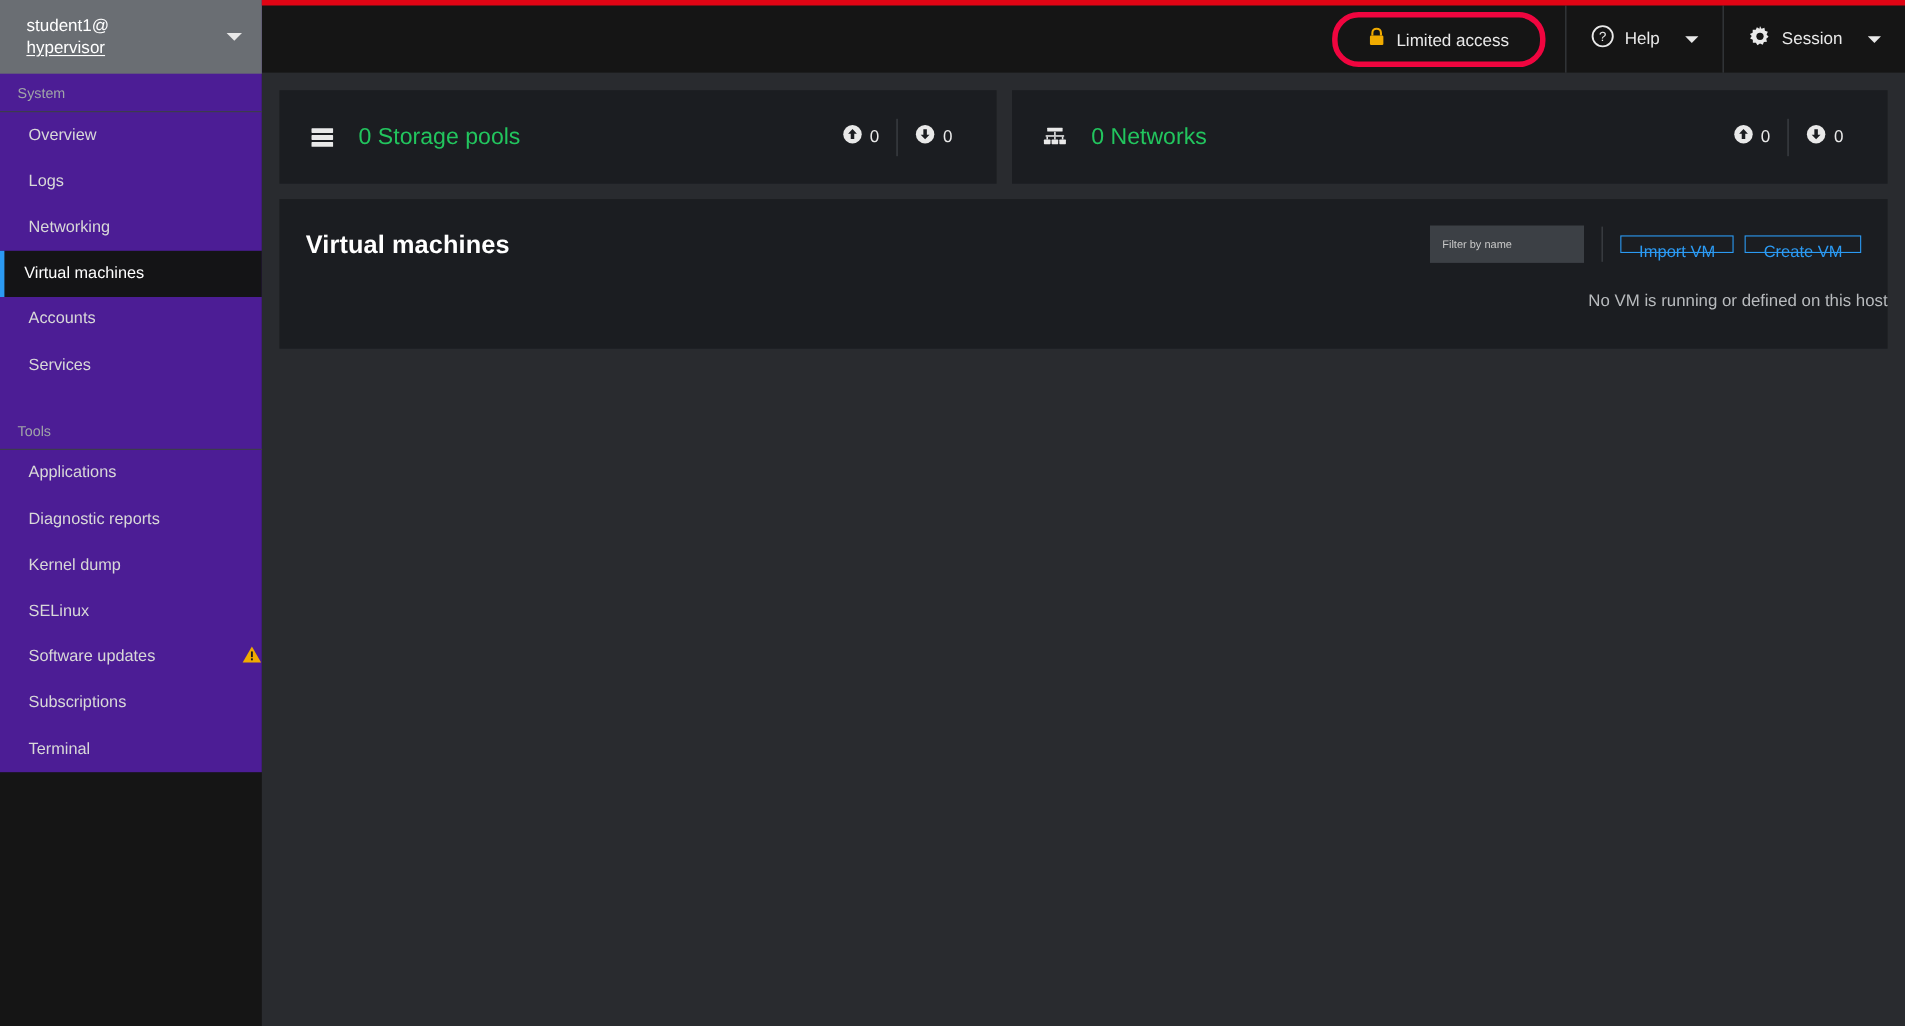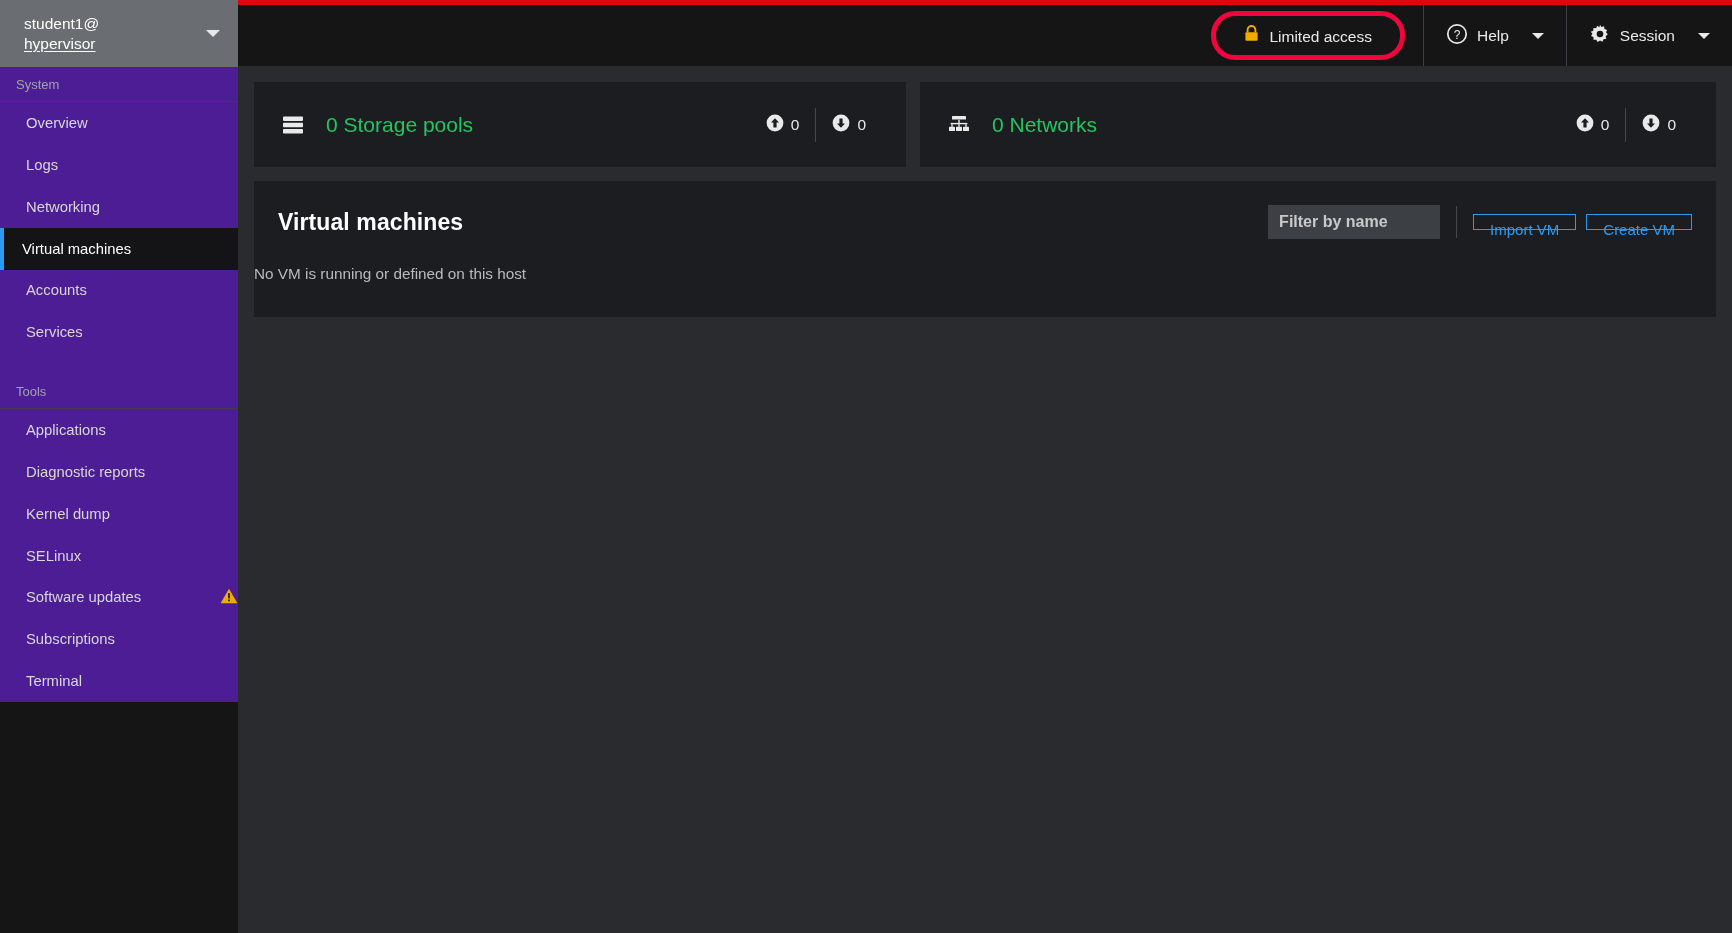--- a/index.html
+++ b/index.html
@@ -168,42 +168,41 @@
 
   
   .vm-panel { background: #1b1d21; }
   .vm-head {
     display: flex; align-items: center;
     padding: 24px 24px 20px 24px;
   }
   .vm-title { color: #fff; font-size: 23px; font-weight: bold; letter-spacing: .1px; }
   .vm-head-spacer { flex: 1; }
   .vm-filter {
-    width: 172px; height: 34px;
+    width: 140px; height: 34px;
     background: #3c4045; border: 0; outline: none;
-    color: #d2d2d2; font-size: 16px;
+    color: #d2d2d2; font-size: 10px;
     padding: 0 11px;
     font-family: "Liberation Sans", sans-serif;
-    font-weight: bold;
   }
   .vm-filter::placeholder { color: #c9c9c9; }
   .vm-head-sep { width: 1px; height: 32px; background: #44484d; margin: 0 16px; }
   .btn-outline {
     background: transparent;
     border: 1px solid #2b9af3;
     color: #2b9af3;
     font-size: 15px;
     padding: 6px 16px;
     height: 16px;
     cursor: pointer;
     font-family: "Liberation Sans", sans-serif;
   }
   .btn-outline + .btn-outline { margin-left: 10px; }
   .vm-empty {
-    text-align: left;
+    text-align: right;
     color: #b8bbbe; font-size: 15.3px;
     padding: 6px 0 34px 0;
   }
 </style>
 </head>
 <body>
 
 <div class="red-strip"></div>
 
 <div class="shell">

